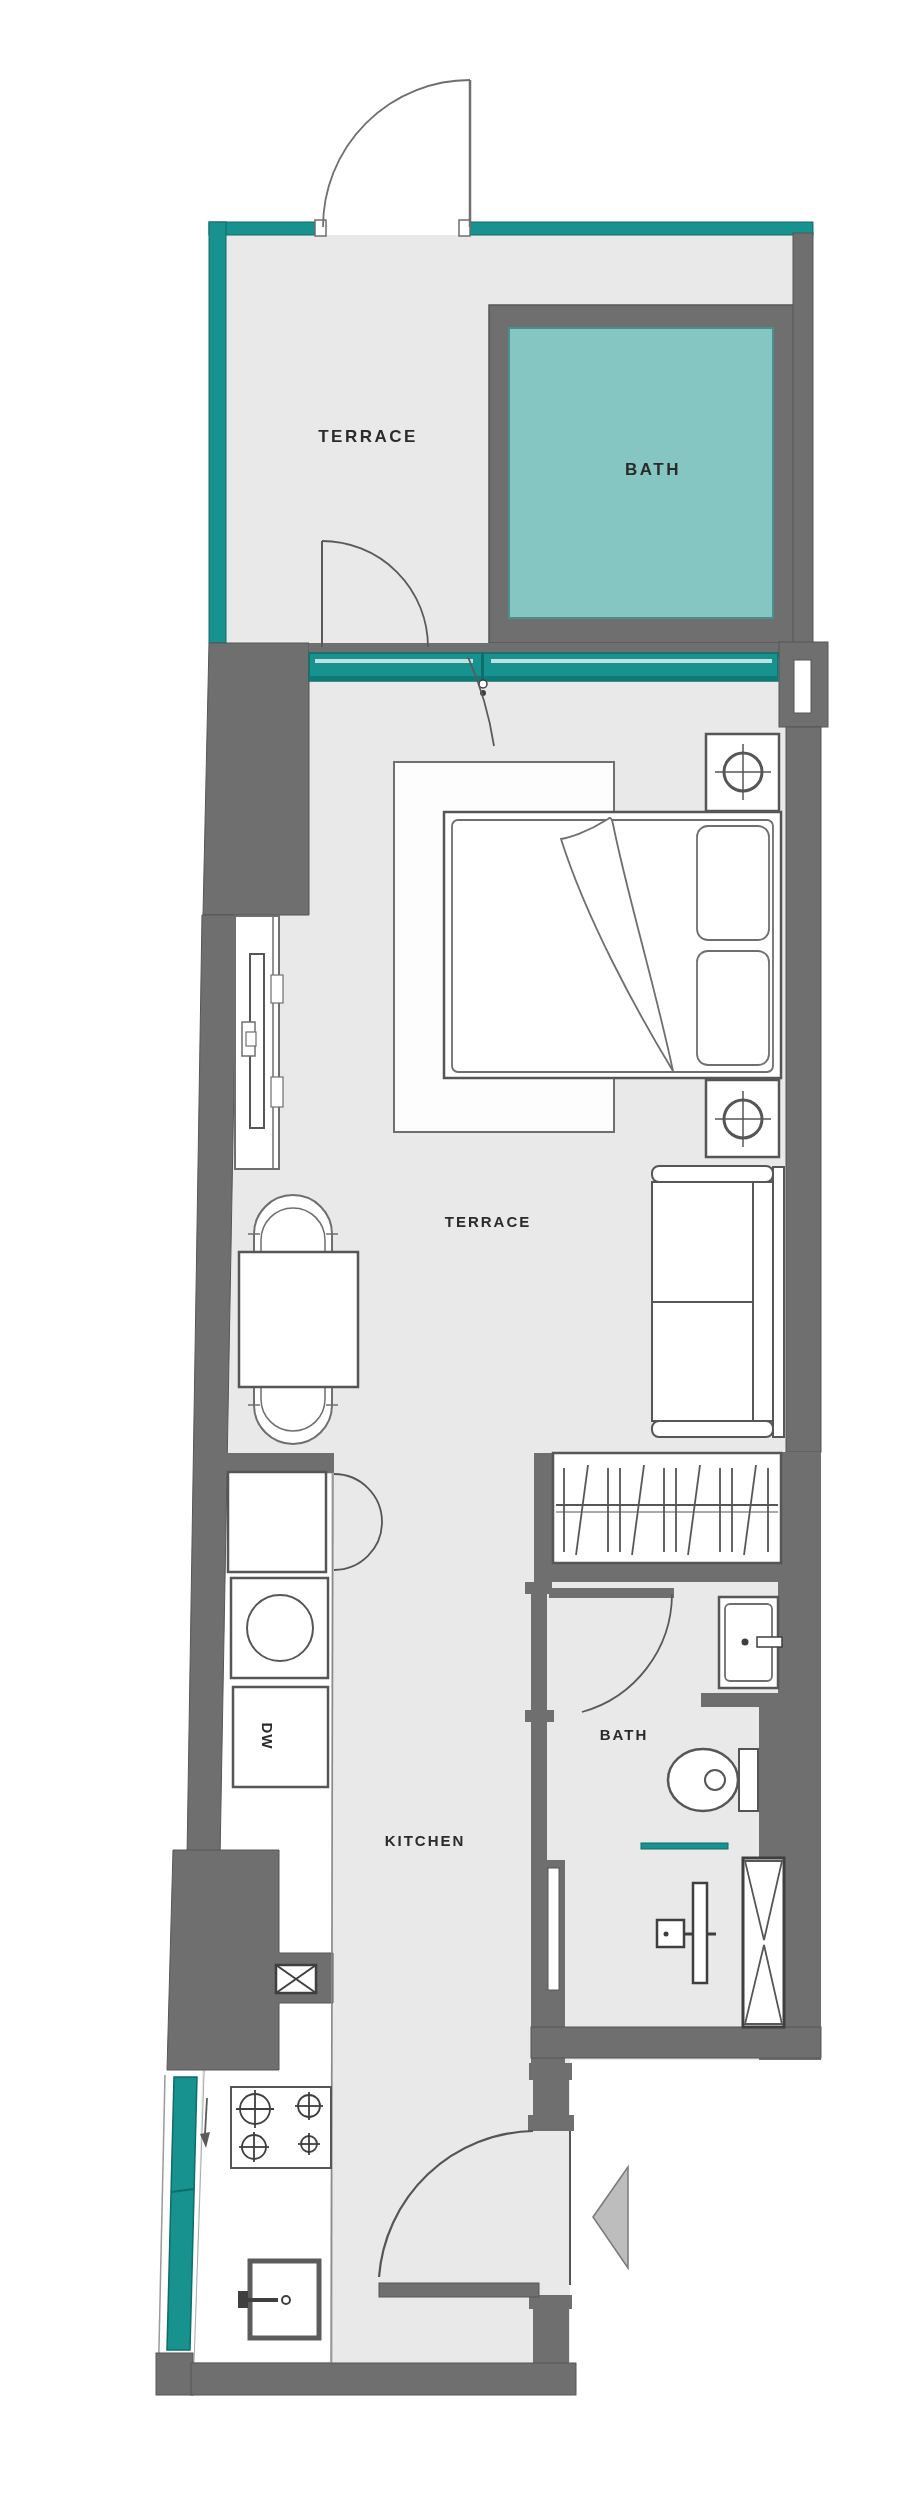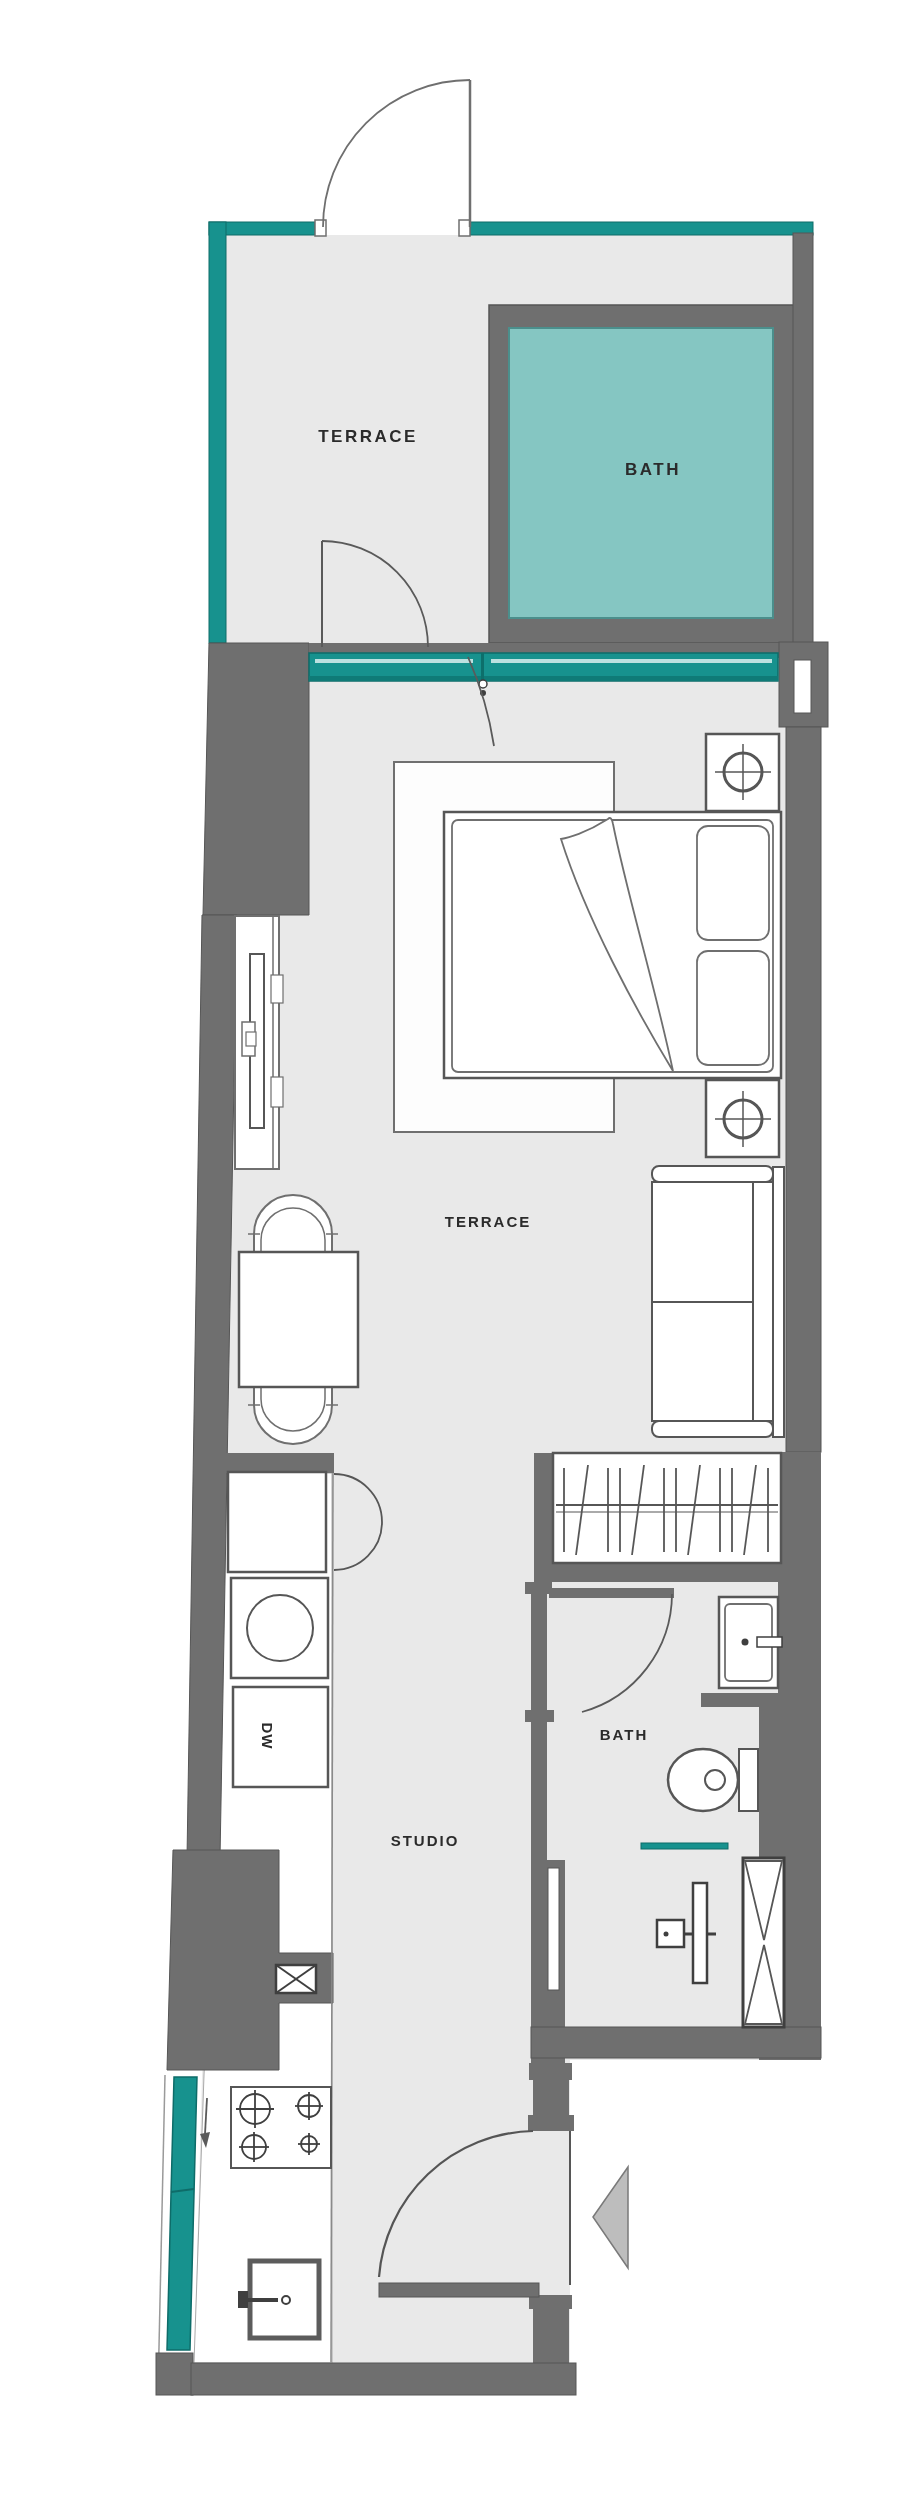--- a/index.html
+++ b/index.html
@@ -244,15 +244,15 @@
     <rect x="222" y="2291" width="10" height="17" fill="#3f3f3f"></rect>
     <line x1="230" y1="2300" x2="262" y2="2300" stroke="#3f3f3f" stroke-width="4"></line>
     <circle cx="270" cy="2300" r="4" fill="#ffffff" stroke="#3f3f3f" stroke-width="2"></circle>
   </g>
 </svg>
 
   <span class="lbl" style="left:352px;top:437px;">TERRACE</span>
   <span class="lbl" style="left:637px;top:470px;">BATH</span>
   <span class="lbl small" style="left:472px;top:1221px;">TERRACE</span>
   <span class="lbl small" style="left:608px;top:1734px;">BATH</span>
-  <span class="lbl small" style="left:409px;top:1840px;">STUDIO</span>
+  <span class="lbl small" style="left:409px;top:1840px;">KITCHEN</span>
   <span class="lbl rot" style="left:251px;top:1736px;">DW</span>
 </div>
 
 </body></html>

